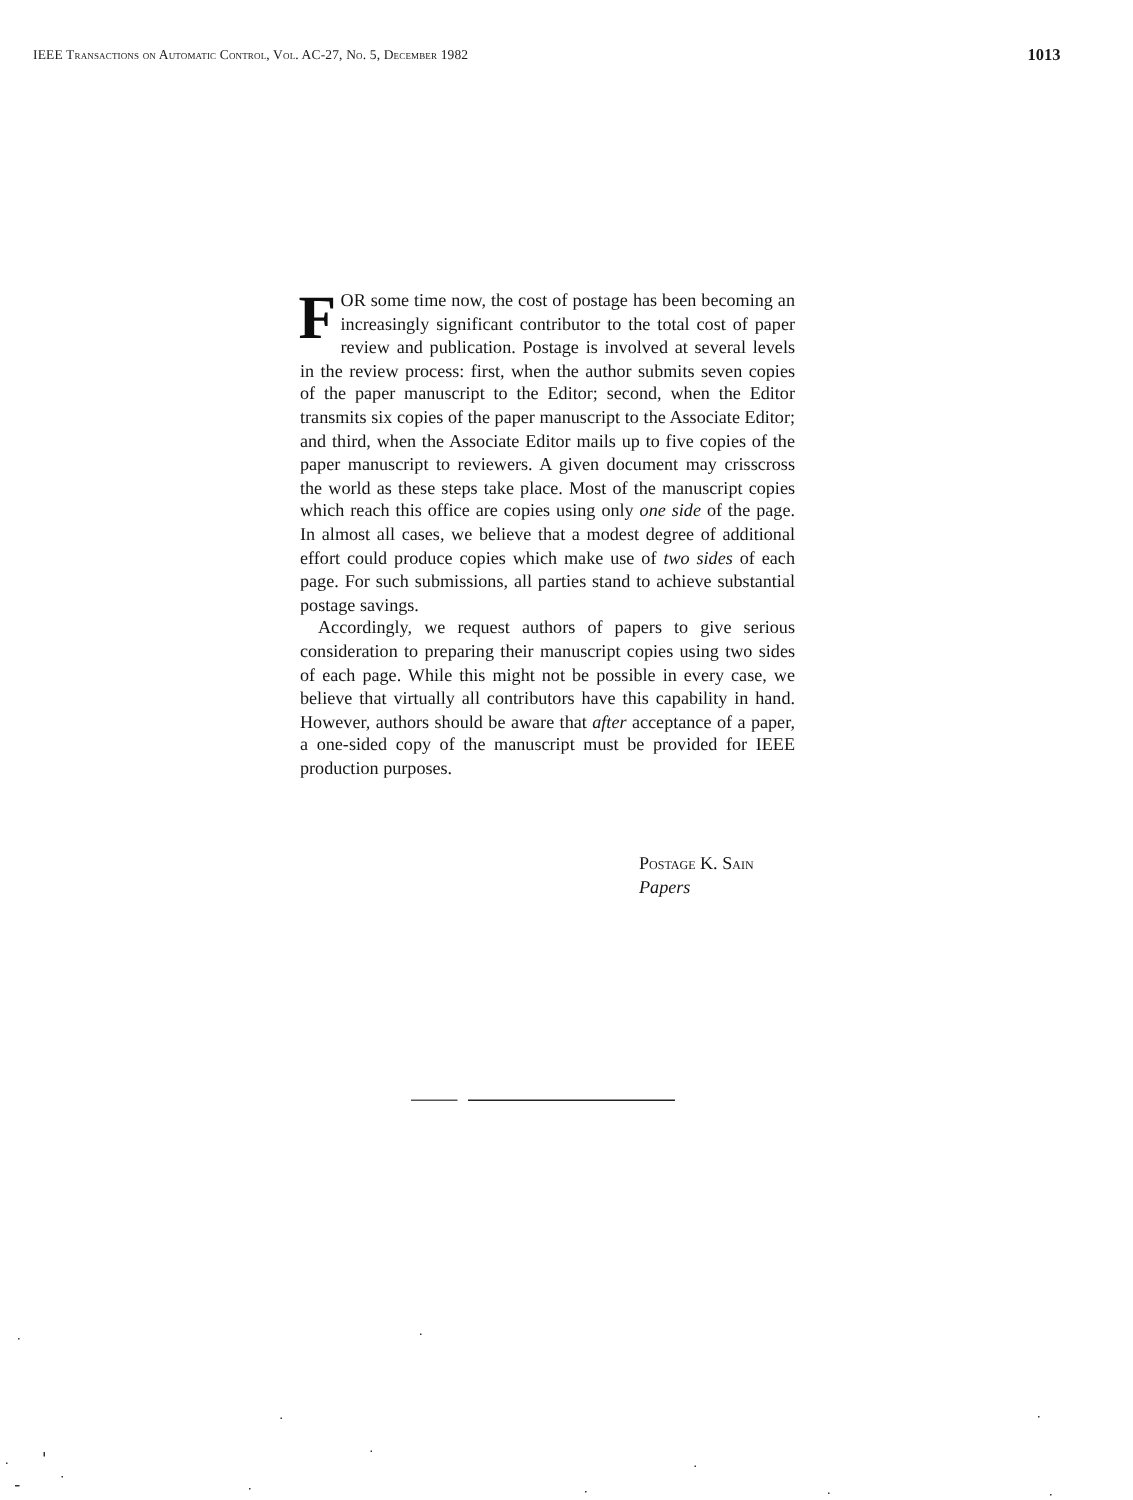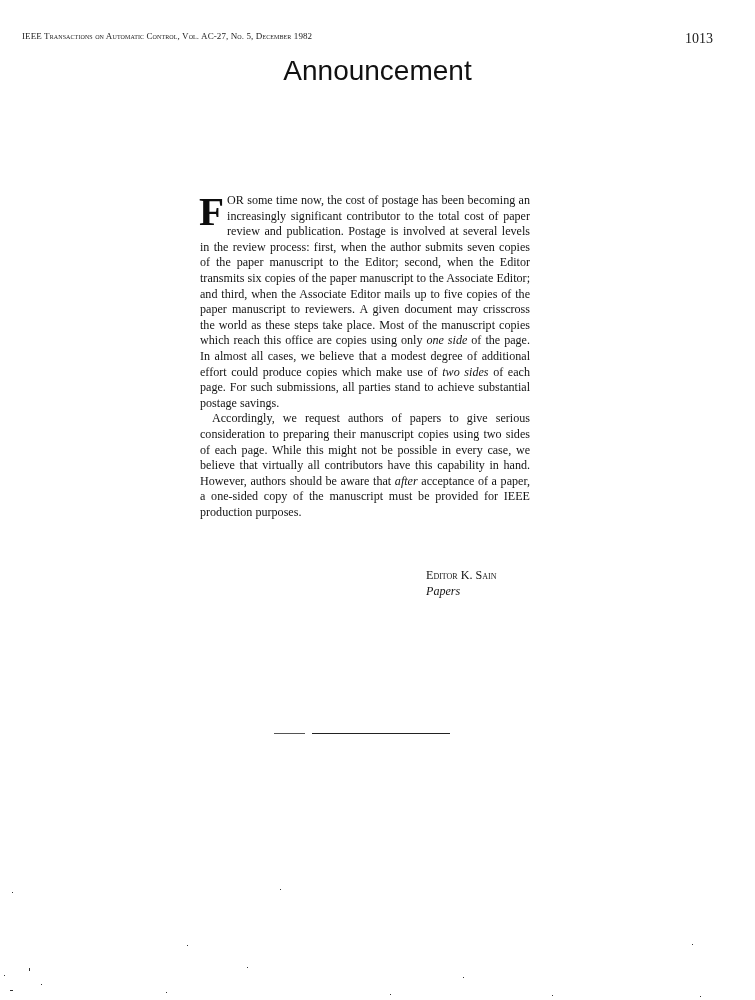--- a/index.html
+++ b/index.html
@@ -21,22 +21,23 @@
       left: 22px;
       font-size: 9px;
       letter-spacing: 0.1px;
       font-variant: small-caps;
       color: #1a1a1a;
     }
     .page-number {
       position: absolute;
       top: 31px;
       left: 685px;
-      font-size: 14px;
+      font-size: 11px;
       color: #1a1a1a;
+      font-weight: bold;
     }
     .title-block {
       position: absolute;
       top: 55px;
       left: 0;
       width: 755px;
       text-align: center;
       font-family: "Liberation Sans", "DejaVu Sans", sans-serif;
       color: #111111;
       line-height: 31px;
@@ -108,34 +109,33 @@
       background: #333333;
     }
   </style>
 </head>
 <body>
 
 <div class="running-header">IEEE Transactions on Automatic Control, Vol. AC-27, No. 5, December 1982</div>
 <div class="page-number">1013</div>
 
 <div class="title-block">
-  <span class="title-line1">Announcement</span>
 </div>
 
 <div class="body-column">
   <p>
     <span class="dropcap">F</span><span>OR some time now, the cost of postage has been becoming an increasingly significant contributor to the total cost of paper review and publication. Postage is involved at several levels in the review process: first, when the author submits seven copies of the paper manuscript to the Editor; second, when the Editor transmits six copies of the paper manuscript to the Associate Editor; and third, when the Associate Editor mails up to five copies of the paper manuscript to reviewers. A given document may crisscross the world as these steps take place. Most of the manuscript copies which reach this office are copies using only </span><em>one side</em><span> of the page. In almost all cases, we believe that a modest degree of additional effort could produce copies which make use of </span><em>two sides</em><span> of each page. For such submissions, all parties stand to achieve substantial post­age savings.</span>
   </p>
   <p class="para2">
     <span>Accordingly, we request authors of papers to give serious consideration to preparing their manuscript copies using two sides of each page. While this might not be possible in every case, we believe that virtually all contributors have this capability in hand. However, authors should be aware that </span><em>after</em><span> acceptance of a paper, a one-sided copy of the manuscript must be provided for IEEE production pur­poses.</span>
   </p>
 </div>
 
 <div class="signature">
-  <span class="sig-name">Editor K. Sain</span>
+  <span class="sig-name">Postage K. Sain</span>
   <span class="sig-role">Papers</span>
 </div>
 
 <div class="separator sep-a"></div>
 <div class="separator sep-b"></div>
 
 <div>
   <div class="speck" style="left:12px;top:892px;"></div>
   <div class="speck" style="left:280px;top:889px;"></div>
   <div class="speck" style="left:187px;top:945px;"></div>

